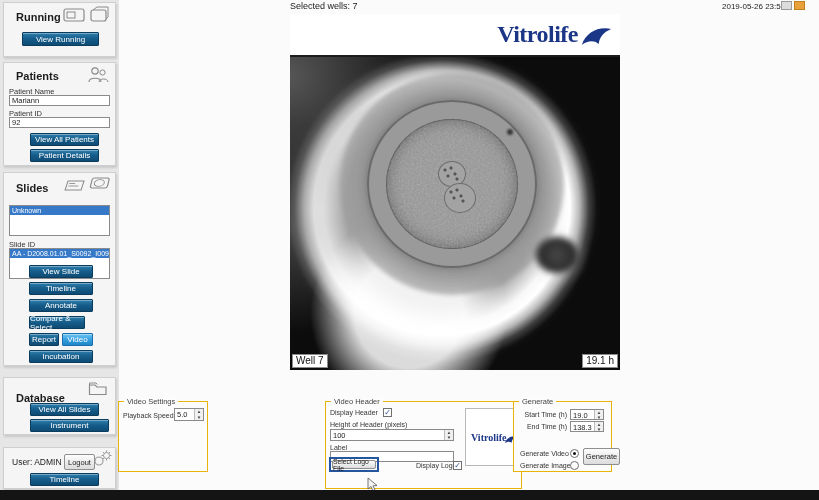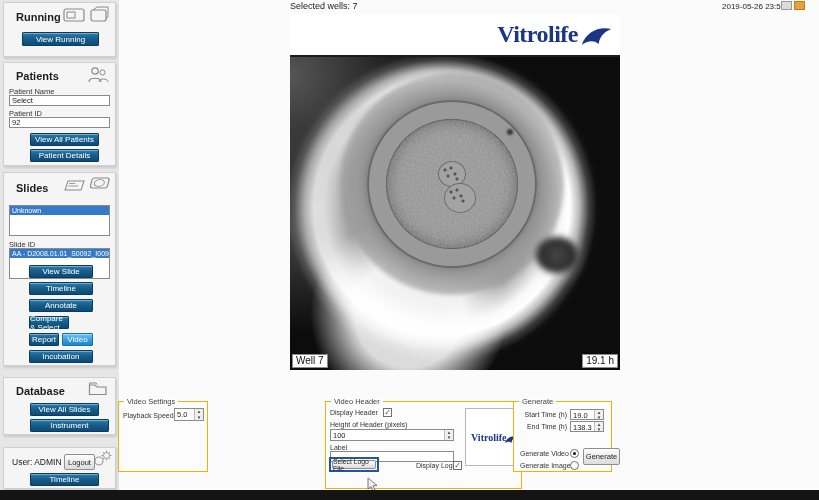--- a/index.html
+++ b/index.html
@@ -111,21 +111,21 @@
 
   <div class="panel" style="top:62px; height:104px;">
     <div class="ptitle" style="left:12px; top:7px;">Patients</div>
     <svg class="icon" style="right:6px; top:3px;" width="22" height="18" viewBox="0 0 22 18">
       <circle cx="8" cy="5" r="3.2" fill="none" stroke="#8a8a8a" stroke-width="1.2"></circle>
       <path d="M2,16 C2,11 14,11 14,16" fill="none" stroke="#8a8a8a" stroke-width="1.2"></path>
       <circle cx="15.5" cy="6.5" r="2.6" fill="none" stroke="#8a8a8a" stroke-width="1"></circle>
       <path d="M12,16 C12,12 21,12 21,16" fill="none" stroke="#8a8a8a" stroke-width="1"></path>
     </svg>
     <div class="lbl" style="left:5px; top:24px;">Patient Name</div>
-    <div class="input" style="left:5px; top:32px; width:101px; height:11px;">Select</div>
+    <div class="input" style="left:5px; top:32px; width:101px; height:11px;">Mariann</div>
     <div class="lbl" style="left:5px; top:46px;">Patient ID</div>
     <div class="input" style="left:5px; top:54px; width:101px; height:11px;">92</div>
     <div class="btn" style="left:26px; top:70px; width:69px; height:13px;">View All Patients</div>
     <div class="btn" style="left:26px; top:86px; width:69px; height:13px;">Patient Details</div>
   </div>
 
   <div class="panel" style="top:172px; height:194px;">
     <div class="ptitle" style="left:12px; top:9px;">Slides</div>
     <svg class="icon" style="right:28px; top:5px;" width="26" height="14" viewBox="0 0 26 14">
       <g transform="skewX(-18)">
@@ -144,28 +144,28 @@
     <div class="listbox" style="left:5px; top:32px; width:101px; height:31px;">
       <div class="selrow">Unknown</div>
     </div>
     <div class="lbl" style="left:5px; top:67px;">Slide ID</div>
     <div class="listbox" style="left:5px; top:75px; width:101px; height:31px;">
       <div class="selrow">AA - D2008.01.01_S0092_I0090_P</div>
     </div>
     <div class="btn" style="left:25px; top:92px; width:64px; height:13px;">View Slide</div>
     <div class="btn" style="left:25px; top:109px; width:64px; height:13px;">Timeline</div>
     <div class="btn" style="left:25px; top:126px; width:64px; height:13px;">Annotate</div>
-    <div class="btn" style="left:25px; top:143px; width:40px; height:13px;">Compare &amp; Select</div>
+    <div class="btn" style="left:25px; top:143px; width:56px; height:13px;">Compare &amp; Select</div>
     <div class="btn" style="left:25px; top:160px; width:30px; height:13px;">Report</div>
     <div class="btn active" style="left:58px; top:160px; width:31px; height:13px;">Video</div>
     <div class="btn" style="left:25px; top:177px; width:64px; height:13px;">Incubation</div>
   </div>
 
   <div class="panel" style="top:377px; height:58px;">
-    <div class="ptitle" style="left:12px; top:7px;">Database</div>
+    <div class="ptitle" style="left:12px; top:14px;">Database</div>
     <svg class="icon" style="right:7px; top:3px;" width="20" height="15" viewBox="0 0 20 15">
       <path d="M1.5,4 L7,4 L9,6 L18,6 L18,13.5 L1.5,13.5 Z" fill="none" stroke="#8a8a8a" stroke-width="1.2"></path>
       <path d="M1.5,4 L1.5,2 L8,2 L9.5,3.5" fill="none" stroke="#8a8a8a" stroke-width="1"></path>
     </svg>
     <div class="btn" style="left:26px; top:25px; width:69px; height:13px;">View All Slides</div>
     <div class="btn" style="left:26px; top:41px; width:79px; height:13px;">Instrument</div>
   </div>
 
   <div class="panel" style="top:447px; height:42px;">
     <div class="lbl" style="left:8px; top:9px; font-size:8.5px; color:#1c1c1c;">User: ADMIN</div>

